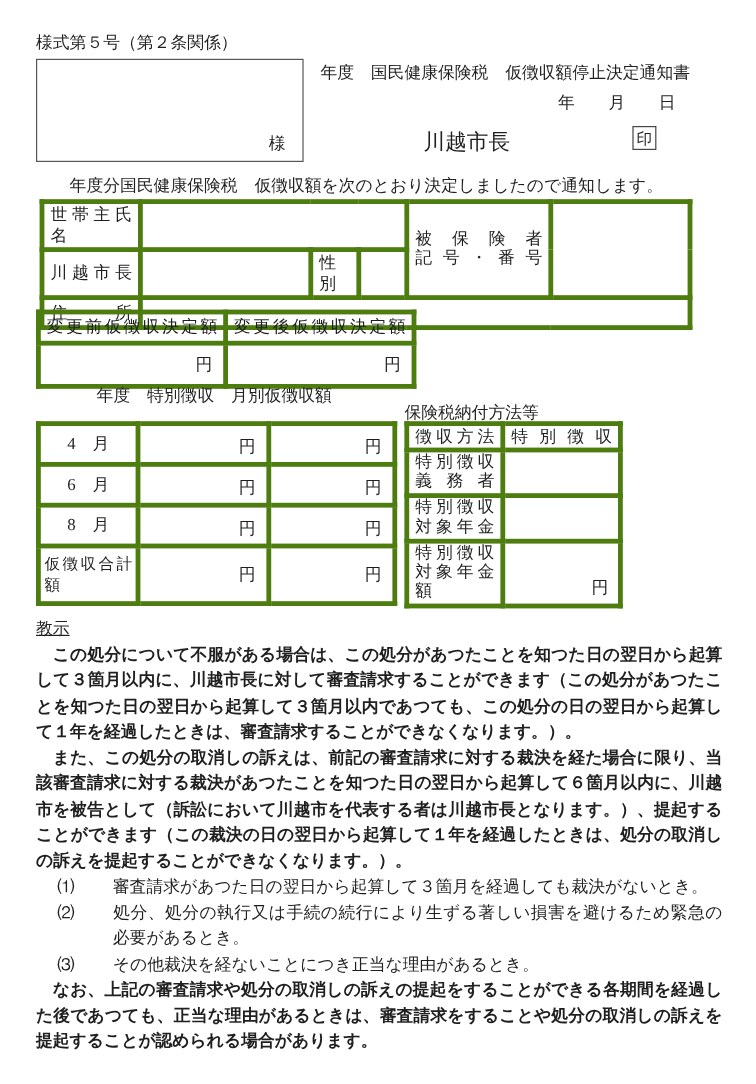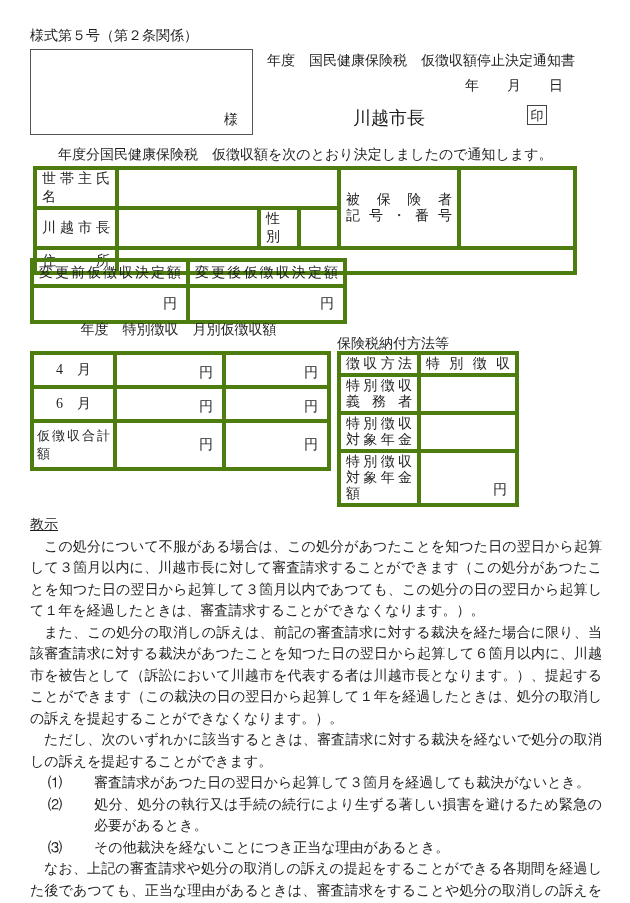--- a/index.html
+++ b/index.html
@@ -61,21 +61,21 @@
   .t-monthly .unit-mid { text-align: right; vertical-align: middle; padding-right: 9px; }
   .t-monthly .total-lbl { font-size: 13px; padding: 4px 3px; }
 
   
   .t-payment { left: 337px; top: 351px; width: 178px; }
   .t-payment .unit-bottom { text-align: right; vertical-align: bottom; padding: 0 8px 4px 0; }
 
   
   .kyoji { left: 30px; top: 514px; width: 572px; font-size: 14px; line-height: 21.5px; }
   .kyoji-heading { text-align: left; text-decoration: underline; }
-  .kyoji p { text-indent: 1em; text-align: justify; }
+  .kyoji p { text-indent: 1em; text-align: justify; font-weight: bold; }
   .kyoji .item { padding-left: 64px; text-indent: -46px; text-align: justify; }
   .kyoji .knum { display: inline-block; width: 46px; text-indent: 0; }
 </style>
 </head>
 <body>
 
 <div class="abs form-number">様式第５号（第２条関係）</div>
 
 <div class="abs addr-box">
   <span class="honorific">様</span>
@@ -154,20 +154,25 @@
   <tr style="height:34px">
     <td class="month-cell">4　月</td>
     <td class="unit-bottom">円</td>
     <td class="unit-bottom">円</td>
   </tr>
   <tr style="height:34px">
     <td class="month-cell">6　月</td>
     <td class="unit-bottom">円</td>
     <td class="unit-bottom">円</td>
   </tr>
+  <tr style="height:34px">
+    <td class="month-cell">8　月</td>
+    <td class="unit-bottom">円</td>
+    <td class="unit-bottom">円</td>
+  </tr>
   <tr style="height:23px">
     <td class="lbl total-lbl">仮徴収合計額</td>
     <td class="unit-mid">円</td>
     <td class="unit-mid">円</td>
   </tr>
 </tbody>
   </table>
 
 <table class="abs t-payment">
   <colgroup>
@@ -200,18 +205,17 @@
     </td>
     <td class="unit-bottom">円</td>
   </tr>
 </tbody>
   </table>
 
 <div class="abs kyoji">
   <div class="kyoji-heading">教示</div>
   <p>この処分について不服がある場合は、この処分があつたことを知つた日の翌日から起算して３箇月以内に、川越市長に対して審査請求することができます（この処分があつたことを知つた日の翌日から起算して３箇月以内であつても、この処分の日の翌日から起算して１年を経過したときは、審査請求することができなくなります。）。</p>
   <p>また、この処分の取消しの訴えは、前記の審査請求に対する裁決を経た場合に限り、当該審査請求に対する裁決があつたことを知つた日の翌日から起算して６箇月以内に、川越市を被告として（訴訟において川越市を代表する者は川越市長となります。）、提起することができます（この裁決の日の翌日から起算して１年を経過したときは、処分の取消しの訴えを提起することができなくなります。）。</p>
-  <p>ただし、次のいずれかに該当するときは、審査請求に対する裁決を経ないで処分の取消しの訴えを提起することができます。</p>
   <div class="item"><span class="knum">⑴</span><span>審査請求があつた日の翌日から起算して３箇月を経過しても裁決がないとき。</span></div>
   <div class="item"><span class="knum">⑵</span><span>処分、処分の執行又は手続の続行により生ずる著しい損害を避けるため緊急の必要があるとき。</span></div>
   <div class="item"><span class="knum">⑶</span><span>その他裁決を経ないことにつき正当な理由があるとき。</span></div>
   <p>なお、上記の審査請求や処分の取消しの訴えの提起をすることができる各期間を経過した後であつても、正当な理由があるときは、審査請求をすることや処分の取消しの訴えを提起することが認められる場合があります。</p>
 </div>
 
 </body></html>

